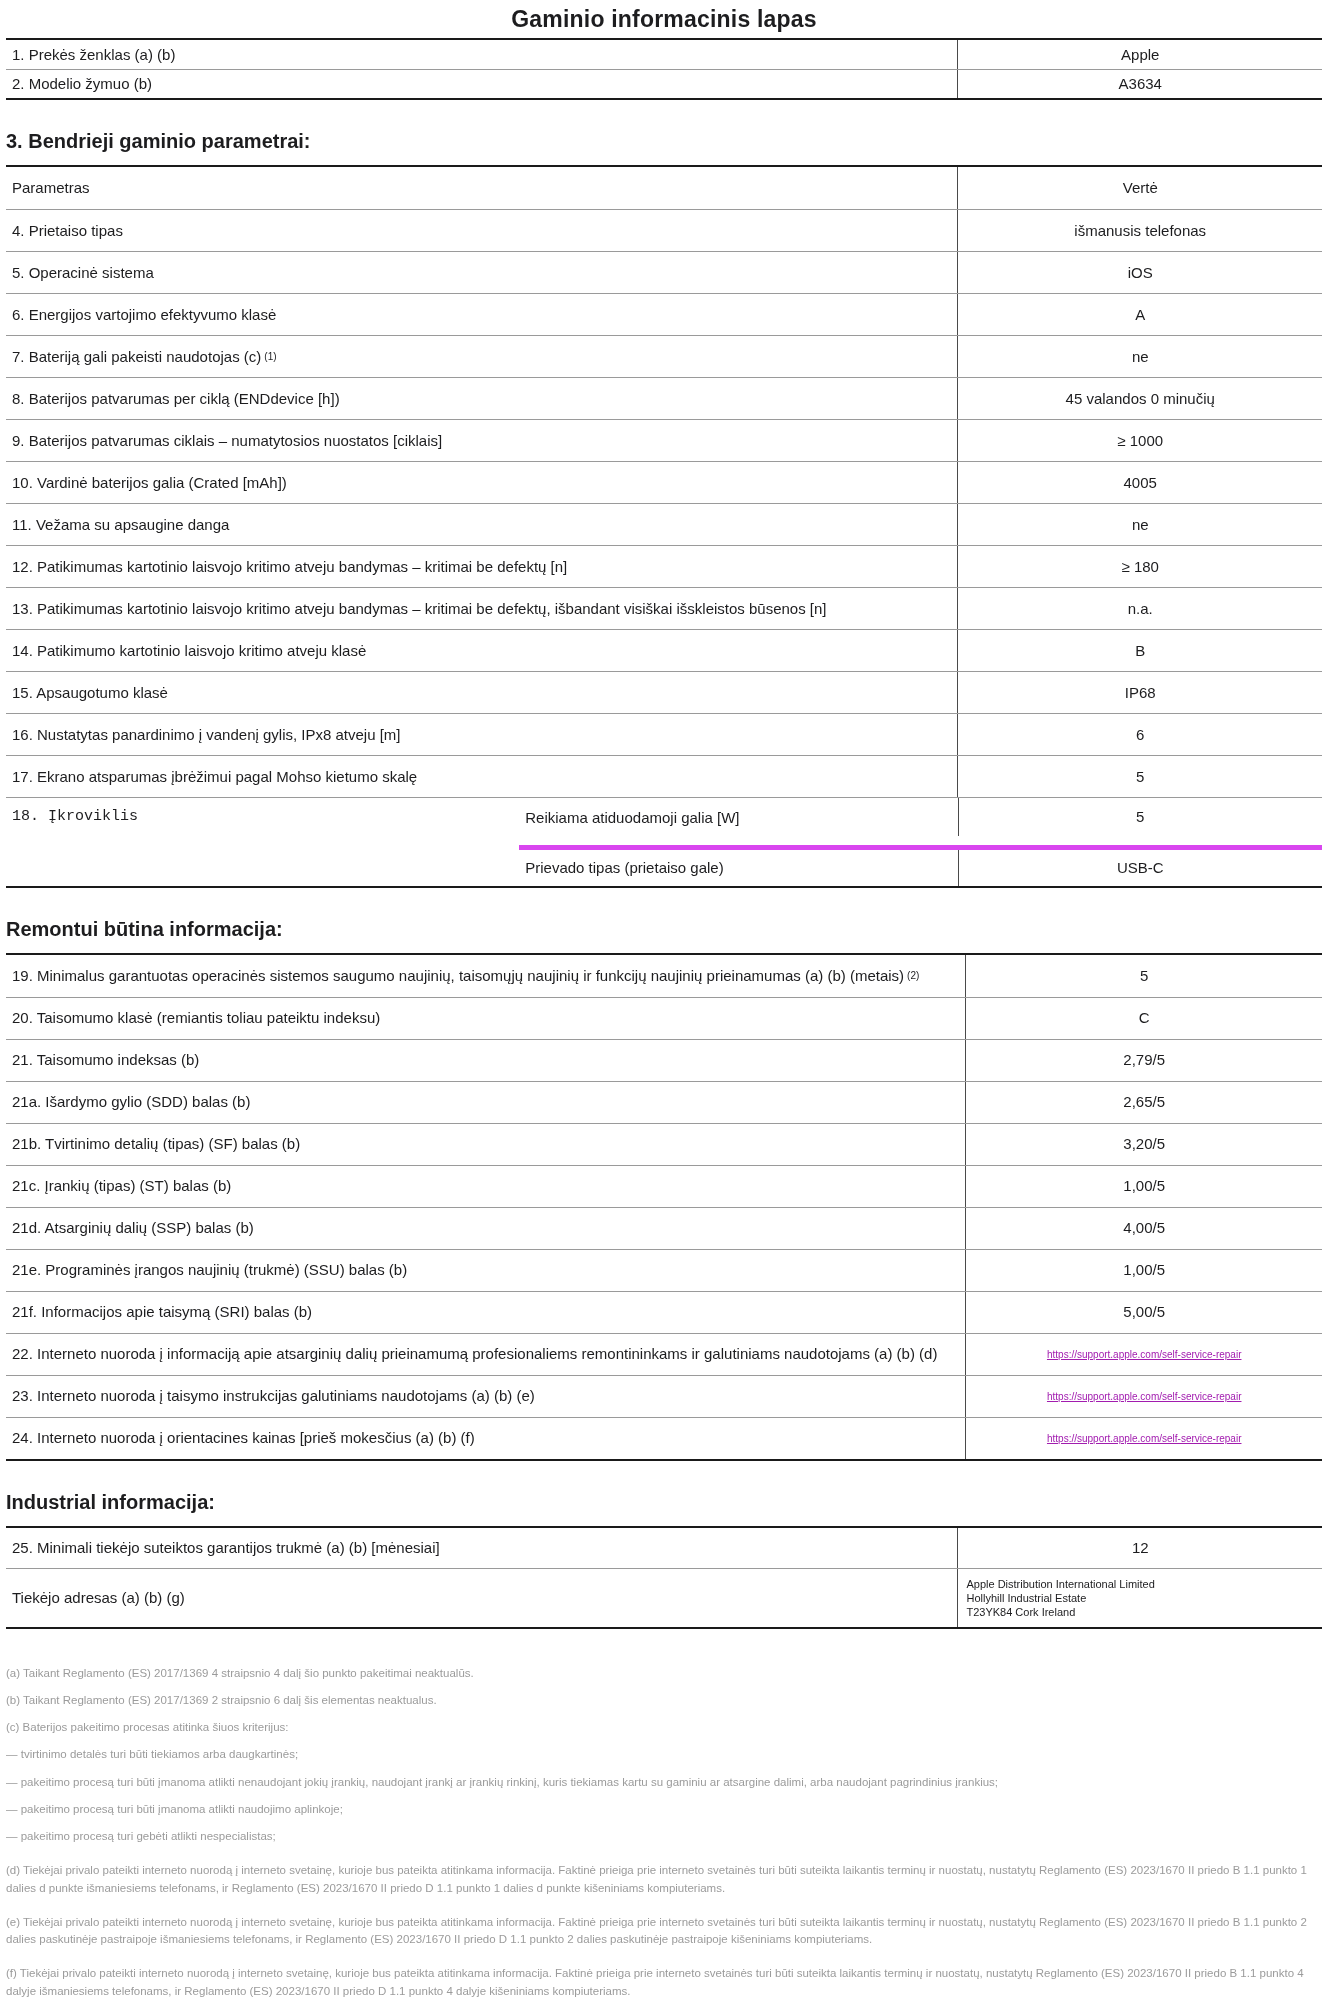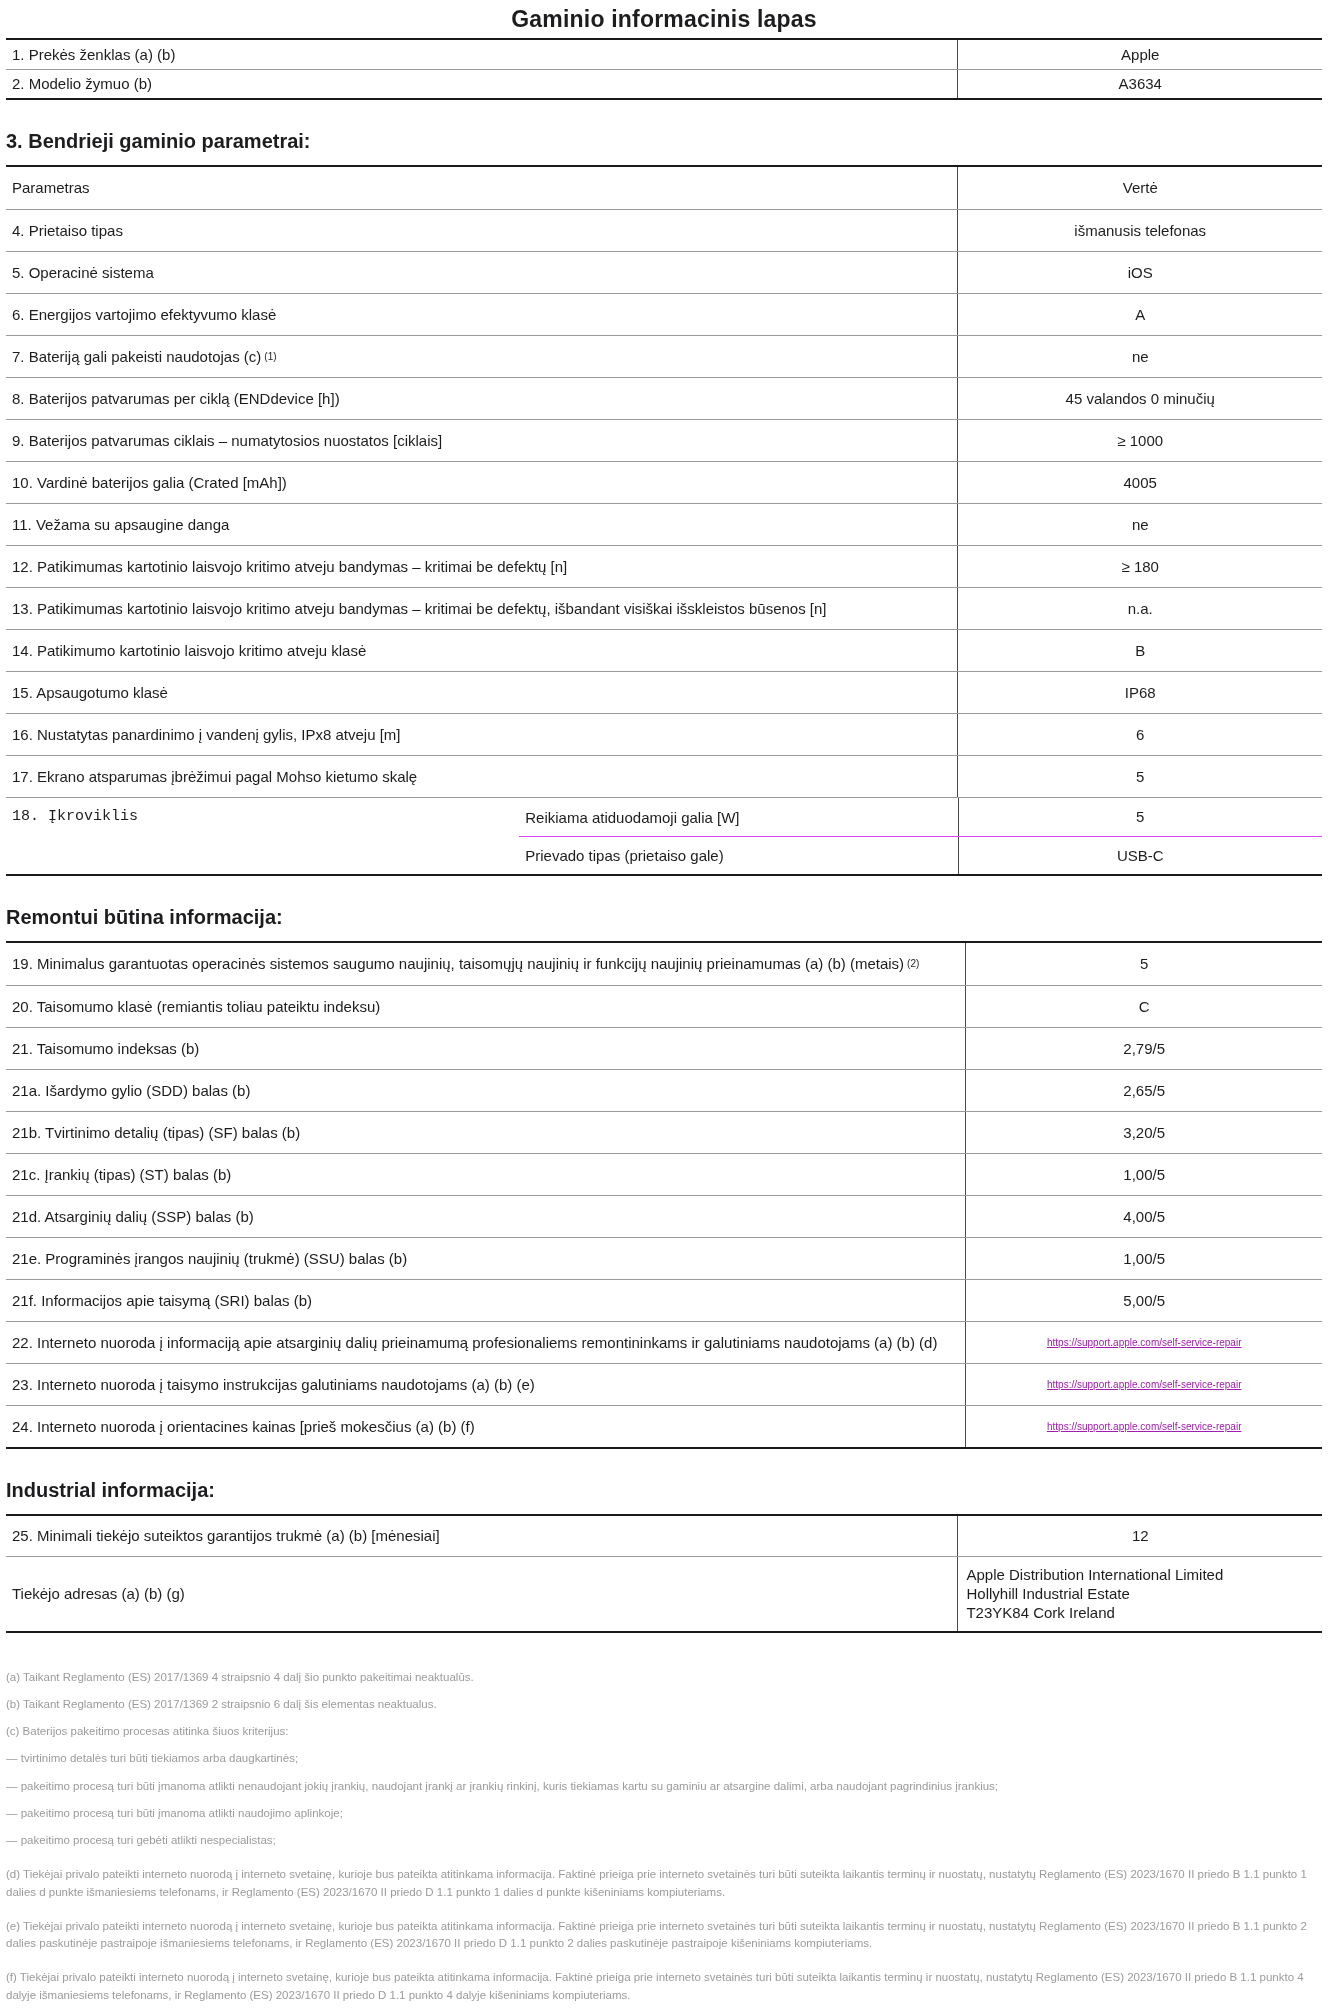--- a/index.html
+++ b/index.html
@@ -68,37 +68,37 @@
 
   
   .charger-lbl {
     flex: 0 0 39%;
     padding: 10px 6px;
     font-size: 15px;
     display: flex;
     align-items: flex-start;
     font-family: Liberation Mono, monospace;
   }
-  .charger-sub { flex: 1; display: flex; flex-direction: column; }
+  .charger-sub { flex: 1; display: flex; flex-direction: column; gap: 9px; }
   .charger-subrow { display: flex; min-height: 38px; align-items: stretch; }
-  .charger-subrow + .charger-subrow { border-top: 1px solid #d946ef; }
+  .charger-subrow + .charger-subrow { border-top: 5px solid #d946ef; }
   .charger-param {
     flex: 0 0 54.6%;
     padding: 8px 6px;
     display: flex;
     align-items: center;
     font-size: 15px;
   }
   .charger-subrow .val { flex: 1; }
 
   sup { font-size: 10px; margin-left: 3px; line-height: 0; }
 
   a.lnk { color: #a21caf; text-decoration: underline; font-size: 10px; }
 
-  .addr-line { font-size: 15px; line-height: 1.28; }
+  .addr-line { font-size: 11px; line-height: 1.28; }
 
   .fns { margin-top: 36px; }
   .fn {
     color: #9b9b9b;
     font-size: 11.5px;
     line-height: 1.5;
     margin: 0 0 10px 0;
   }
   .fn.para { margin: 17px 0; }
 </style>

